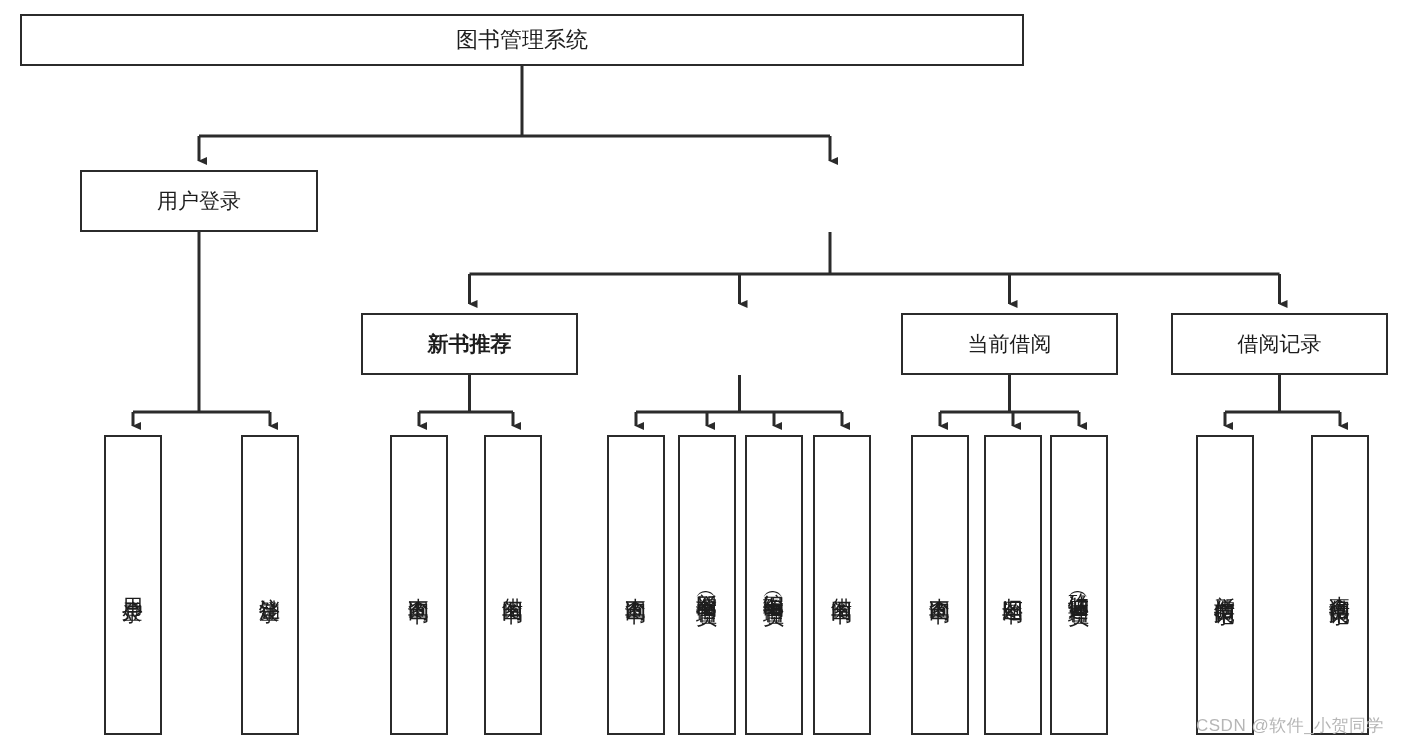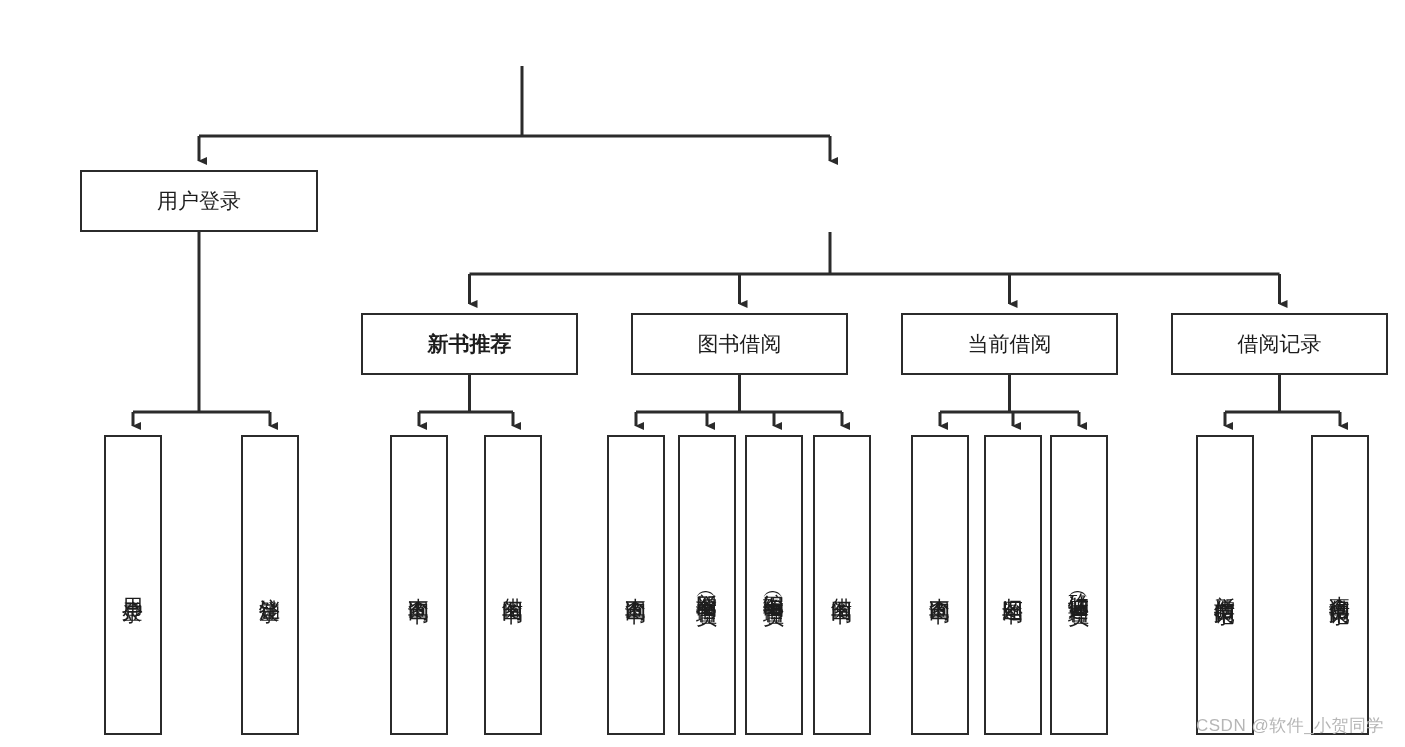--- a/index.html
+++ b/index.html
@@ -105,30 +105,30 @@
         <path d="M940,412 L940,426" marker-end="url(#arrow)"></path>
         <path d="M1013,412 L1013,426" marker-end="url(#arrow)"></path>
         <path d="M1079,412 L1079,426" marker-end="url(#arrow)"></path>
         <path d="M1279.5,375 L1279.5,412"></path>
         <path d="M1225,412 L1340,412"></path>
         <path d="M1225,412 L1225,426" marker-end="url(#arrow)"></path>
         <path d="M1340,412 L1340,426" marker-end="url(#arrow)"></path>
       </g>
   </svg>
 
+  <div class="node root h-node" id="node-root" style="left: 20px; top: 14px; width: 1004px; height: 52px;">
+    <span class="node-label">图书管理系统</span>
+  </div>
 
   <div class="node h-node" id="node-user-login" style="left: 80px; top: 170px; width: 238px; height: 62px;">
     <span class="node-label">用户登录</span>
   </div>
 
   <div class="node h-node" id="node-new-book-rec" style="left: 361px; top: 313px; width: 217px; height: 62px; font-weight: bold;">
     <span class="node-label">新书推荐</span>
-  </div>
-  <div class="node h-node" id="node-book-borrow" style="left: 631px; top: 313px; width: 217px; height: 62px;">
-    <span class="node-label">图书借阅</span>
   </div>
   <div class="node h-node" id="node-current-borrow" style="left: 901px; top: 313px; width: 217px; height: 62px;">
     <span class="node-label">当前借阅</span>
   </div>
   <div class="node h-node" id="node-borrow-record" style="left: 1171px; top: 313px; width: 217px; height: 62px;">
     <span class="node-label">借阅记录</span>
   </div>
 
   <div id="leaf-layer">
       <div class="node v-node" style="left: 104px; top: 435px; width: 58px; height: 300px;">

